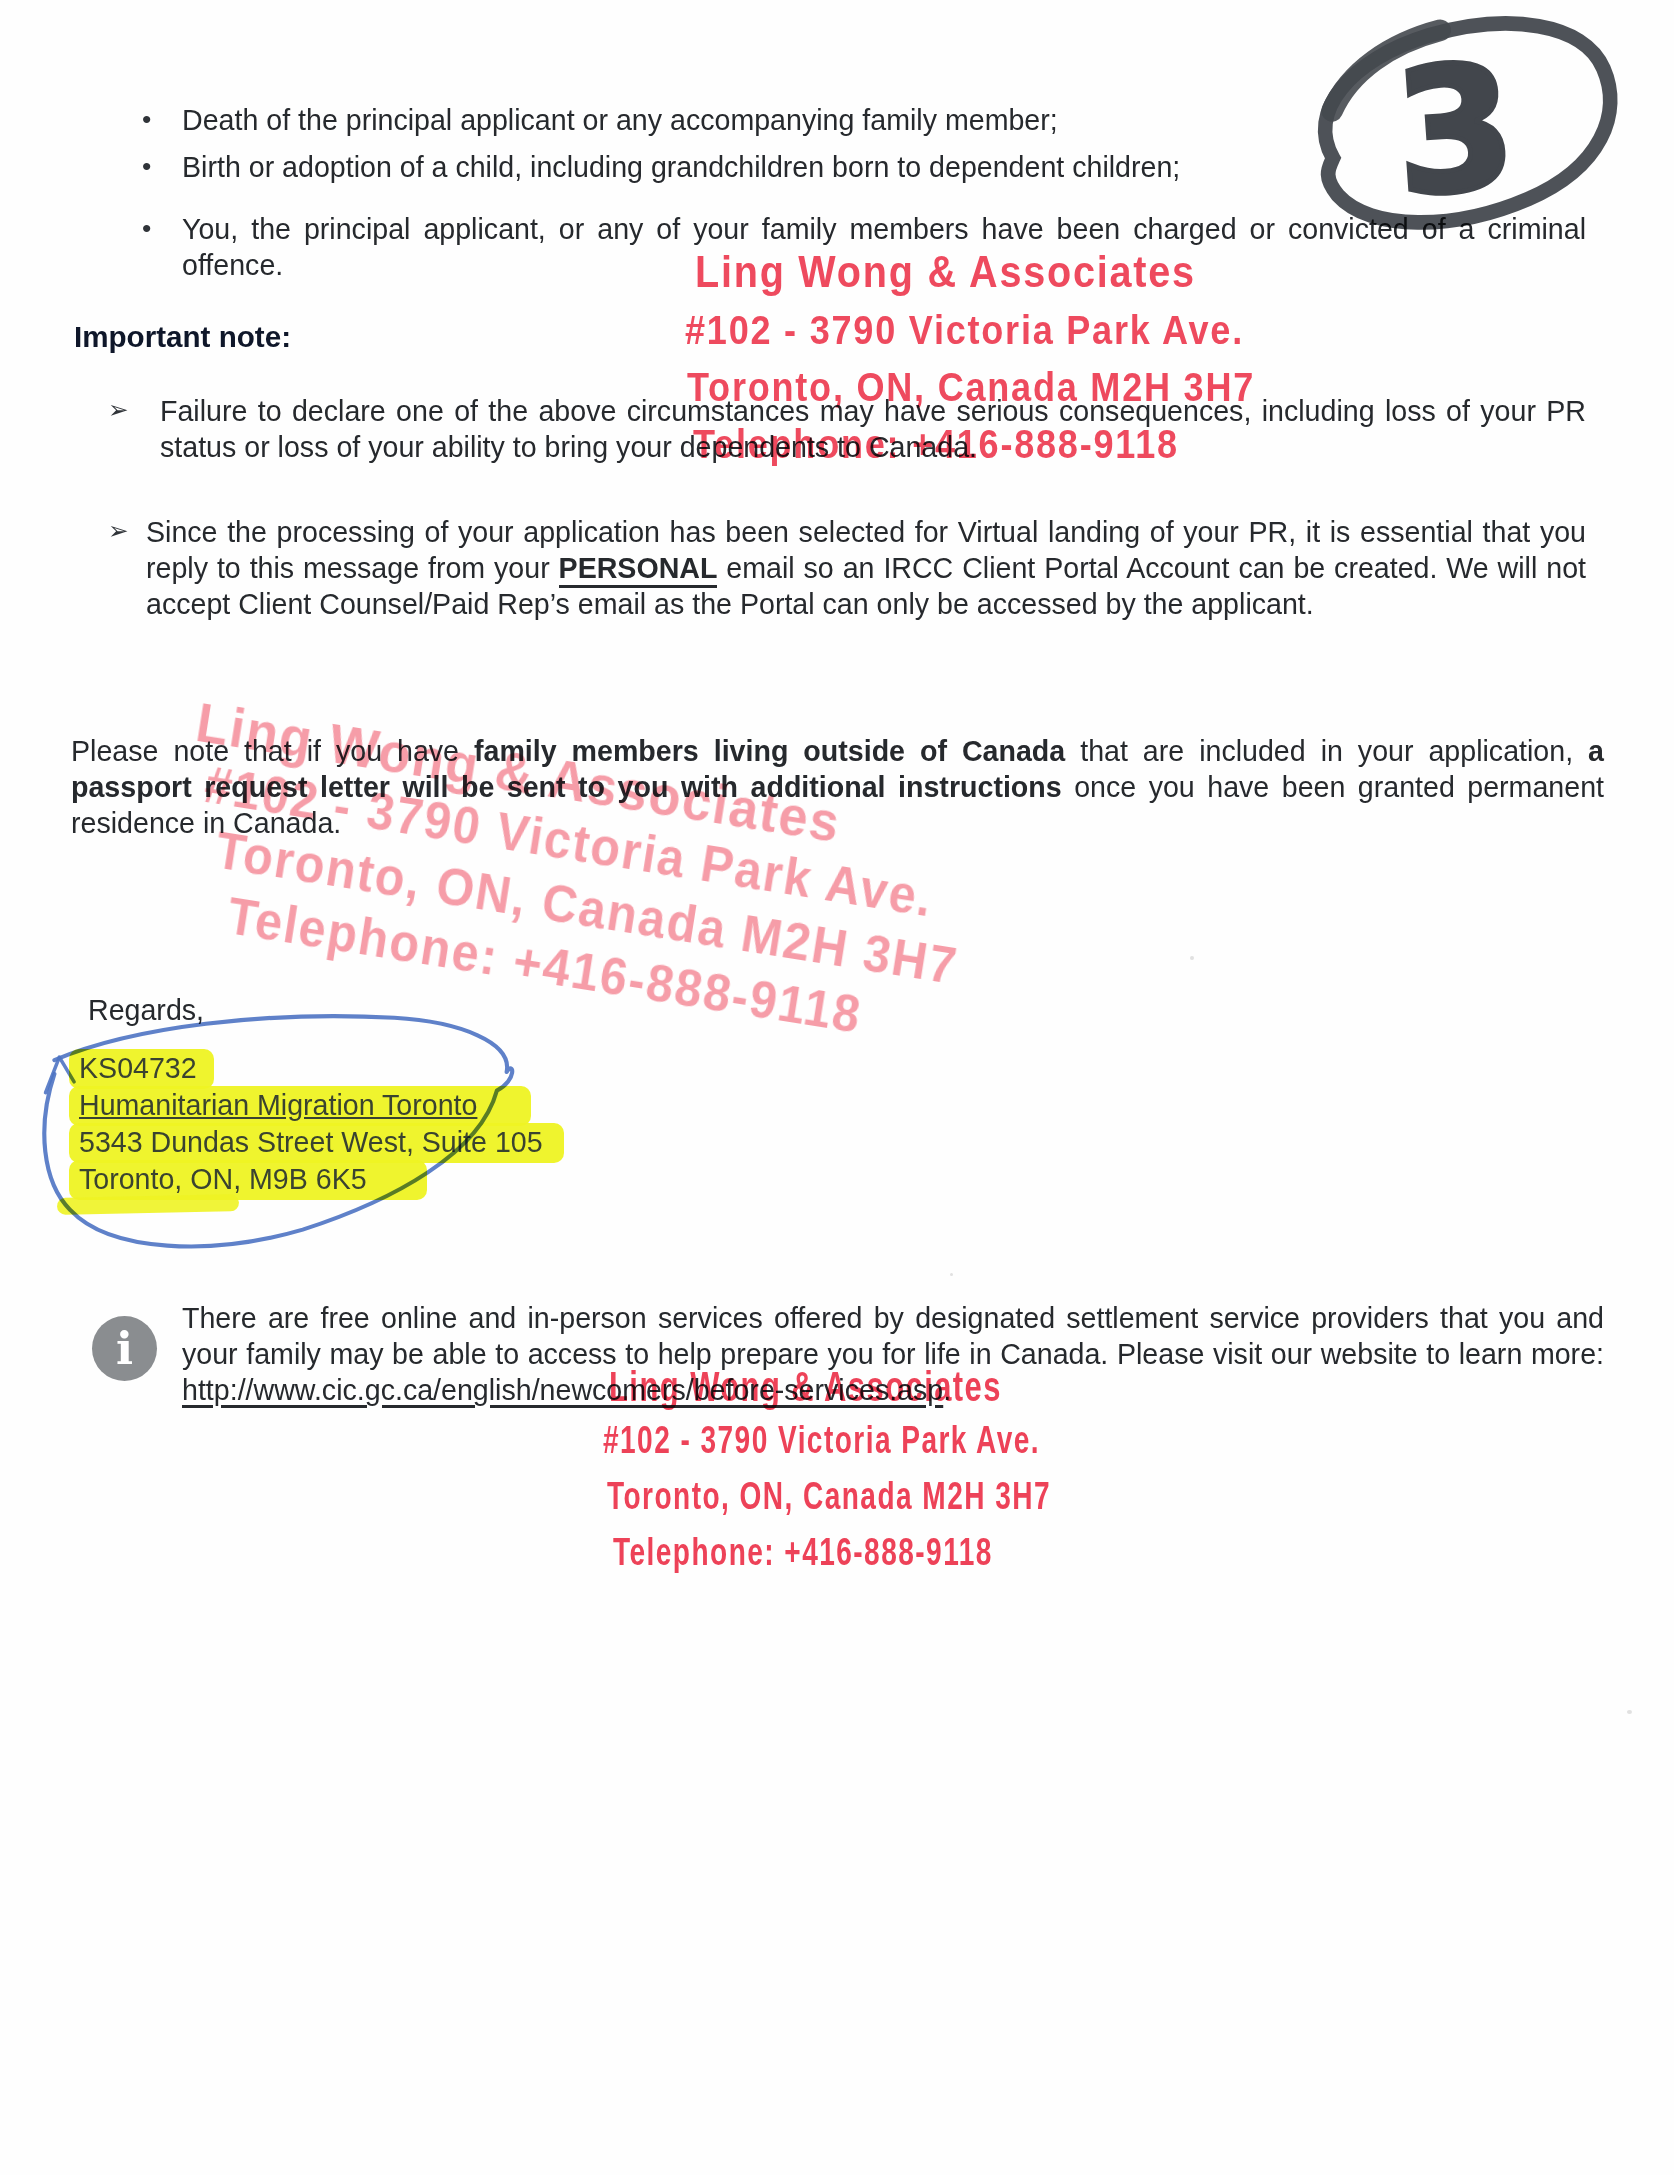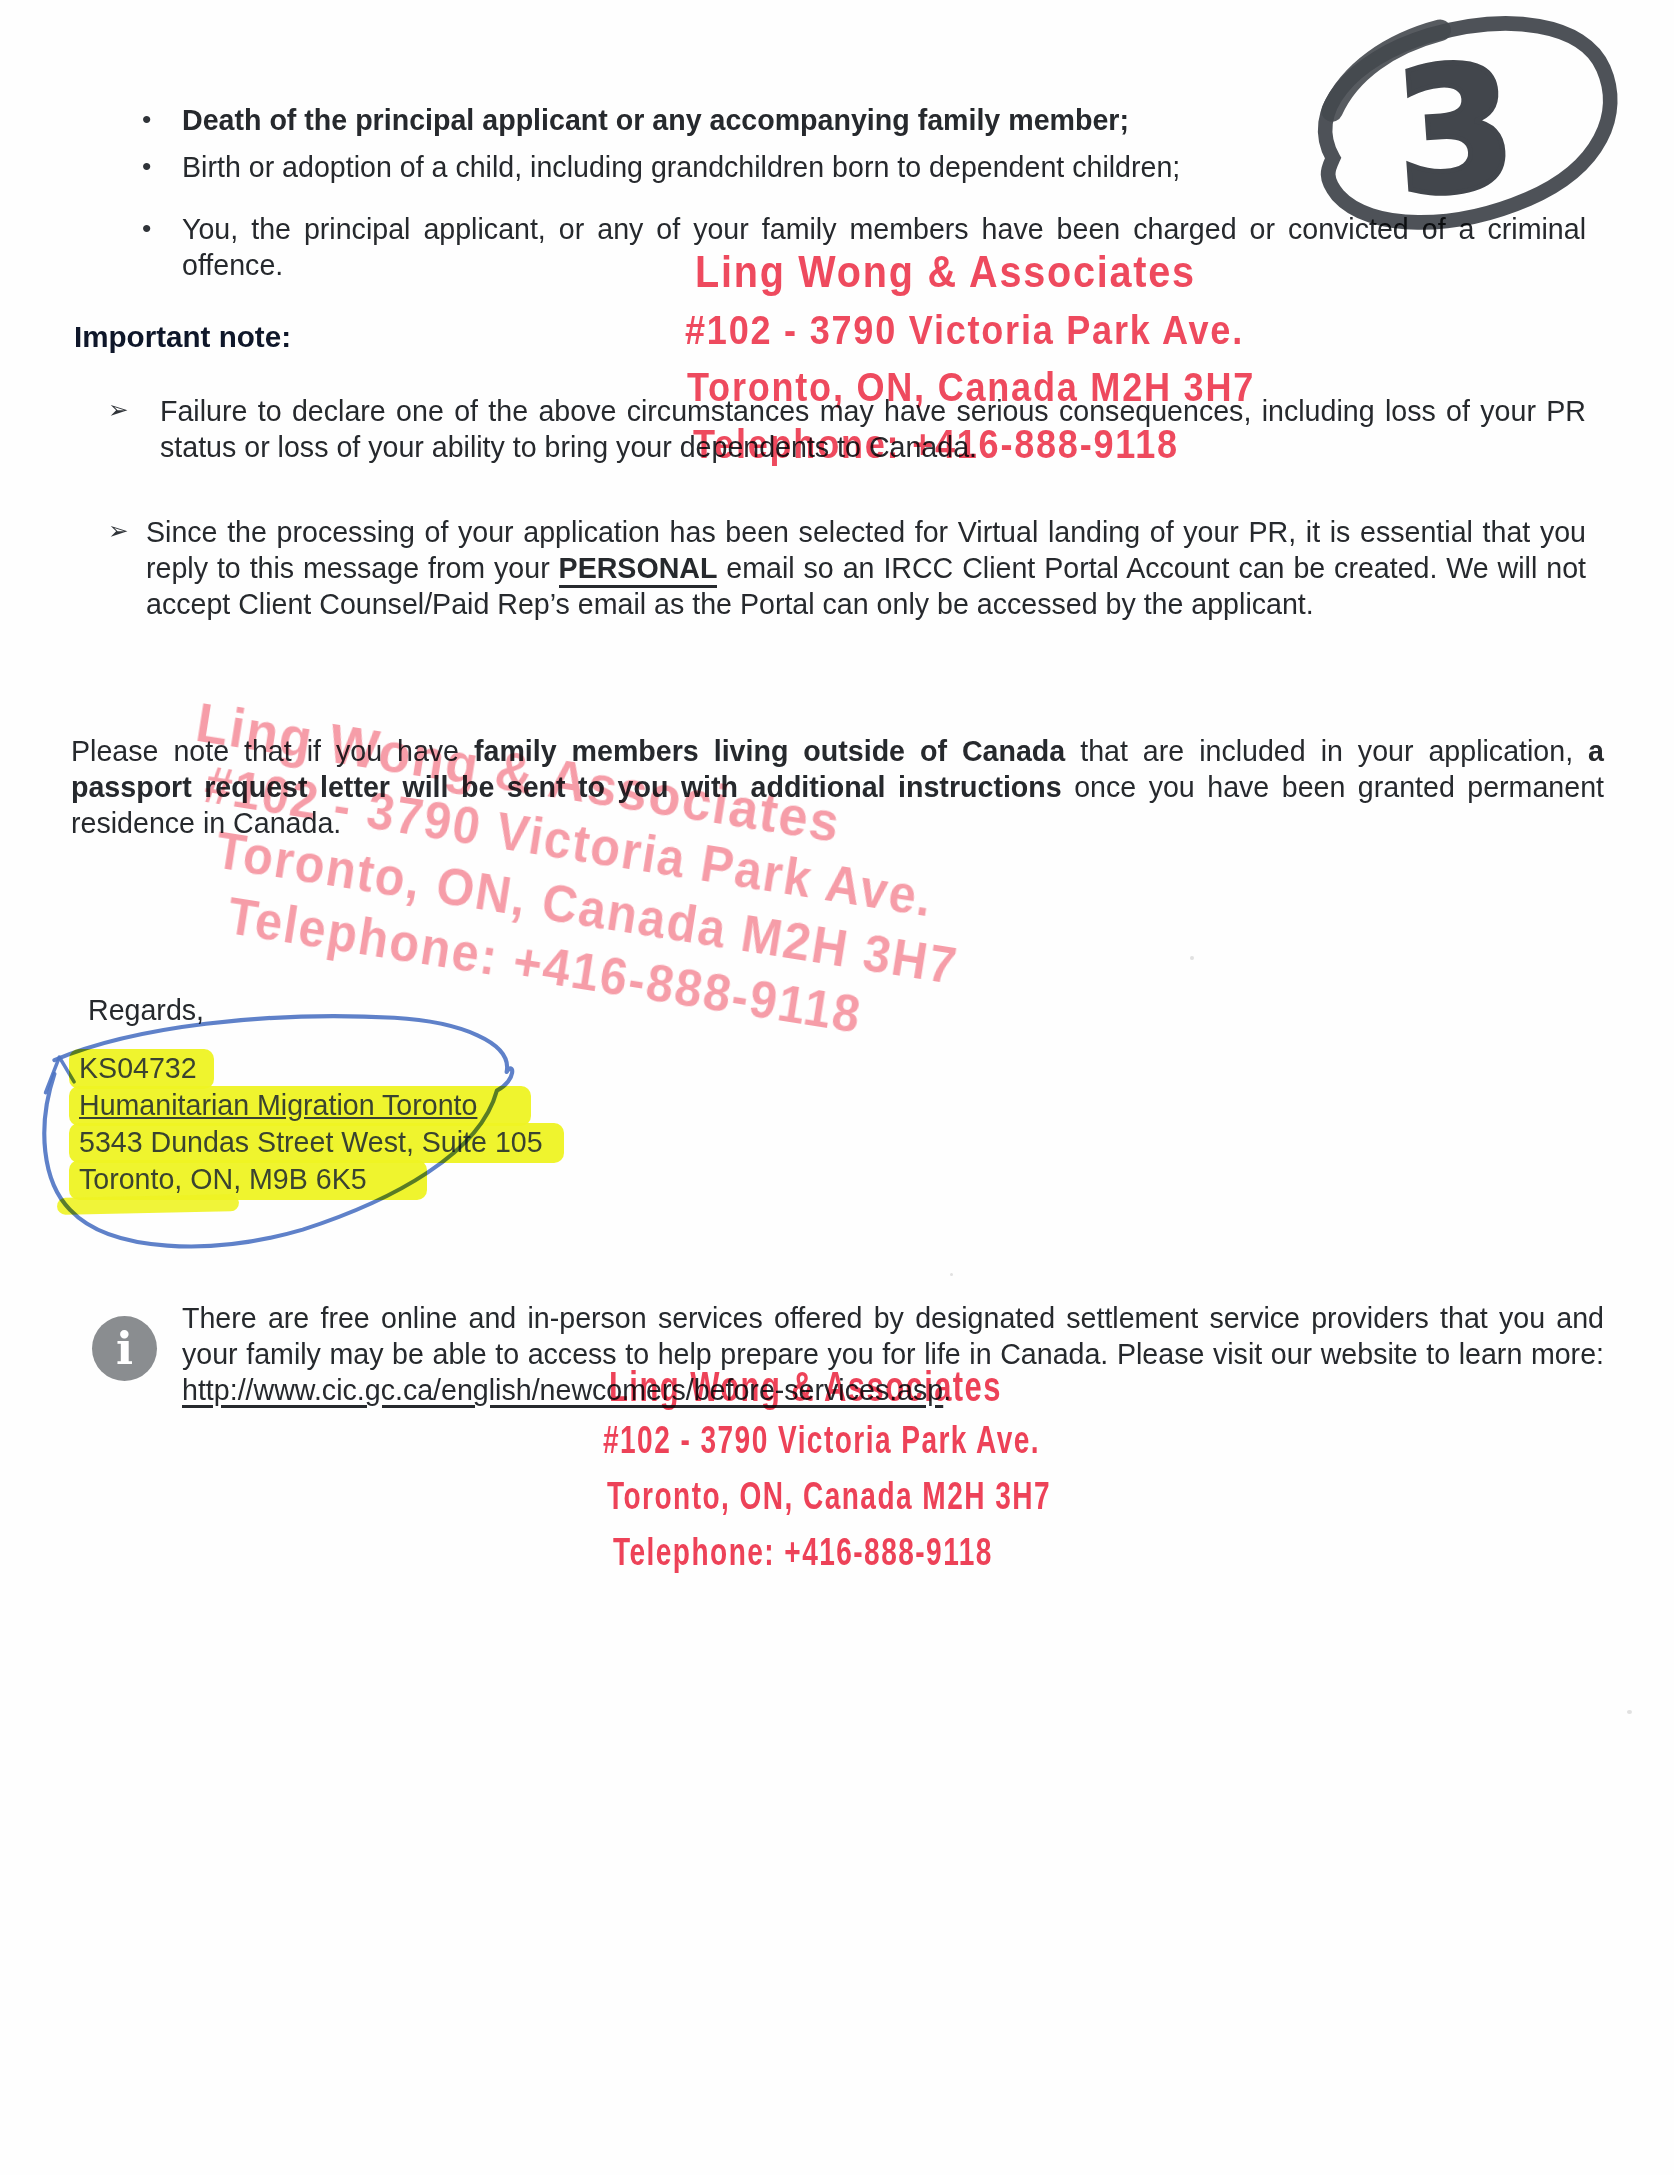--- a/index.html
+++ b/index.html
@@ -42,21 +42,21 @@
      font-size:45px; display:flex; align-items:center; justify-content:center;}
 
   .speck{position:absolute; background:#c9c9c9; border-radius:50%; opacity:.55;}
 </style>
 </head>
 <body>
 
 <div id="page">
 
   <span class="marker" style="left:142px; top:104px;">•</span>
-  <div class="doc-text" style="left:182px; right:89px; top:102px;font-weight:bold;">Death of the principal applicant or any accompanying family member;</div>
+  <div class="doc-text" style="left:182px; right:89px; top:102px;">Death of the principal applicant or any accompanying family member;</div>
 
   <span class="marker" style="left:142px; top:151px;">•</span>
   <div class="doc-text" style="left:182px; right:89px; top:149px;">Birth or adoption of a child, including grandchildren born to dependent children;</div>
 
   <span class="marker" style="left:142px; top:213px;">•</span>
   <div class="doc-text just" style="left:182px; right:89px; top:211px;">You, the principal applicant, or any of your family members have been charged or convicted of a criminal offence.</div>
 
   <div class="note-title" style="left:74px; top:320px;">Important note:</div>
 
   <span class="marker" style="left:108px; top:395px; font-size:24.6px;">➢</span>

